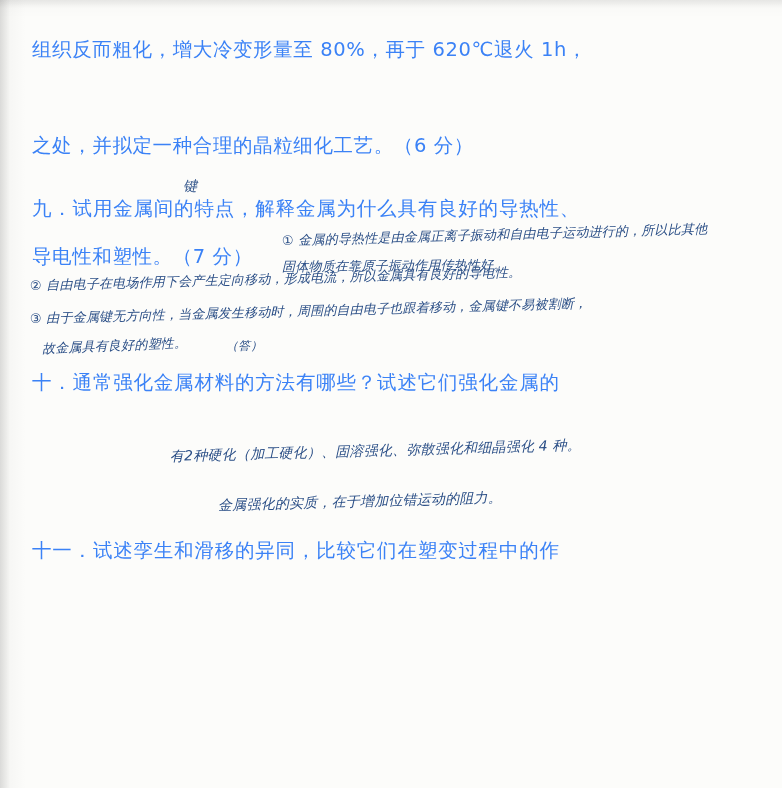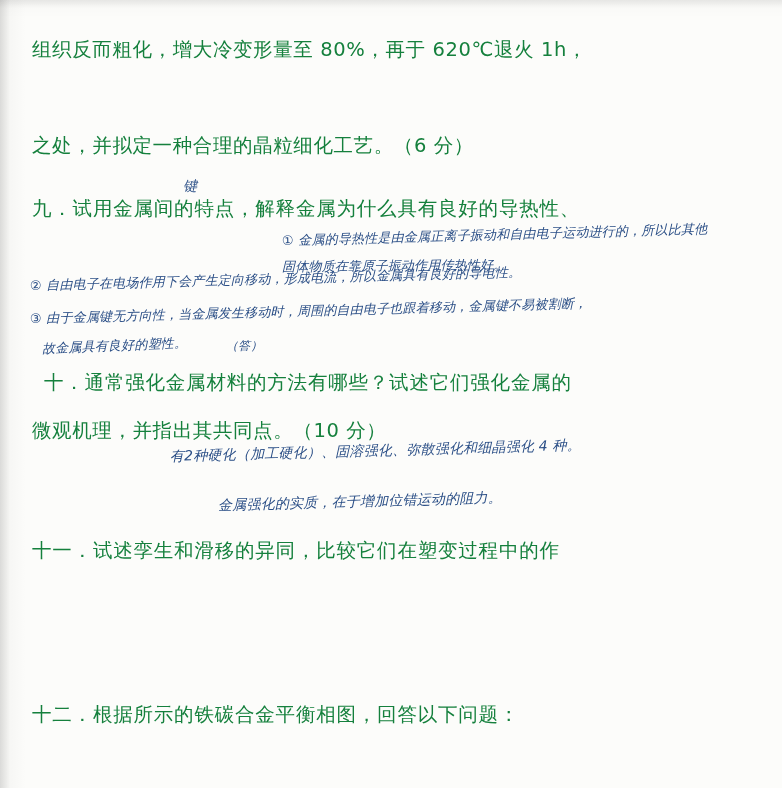--- a/index.html
+++ b/index.html
@@ -28,21 +28,21 @@
       linear-gradient(90deg, rgba(0,0,0,0.035) 0px, rgba(0,0,0,0.0) 26px),
       linear-gradient(180deg, rgba(0,0,0,0.02) 0px, rgba(0,0,0,0) 18px),
       #fcfcfa;
     pointer-events: none;
   }
   .printed {
     position: absolute;
     font-family: "DejaVu Sans", "Liberation Sans", sans-serif;
     font-size: 19.5px;
     line-height: 1.2;
-    color: #15803d;
+    color: #3b82f6;
     letter-spacing: 0.6px;
     white-space: nowrap;
   }
   .printed.indent-head {
     letter-spacing: 0.8px;
   }
   .hand {
     position: absolute;
     font-family: "DejaVu Sans", "Liberation Sans", sans-serif;
     color: #2f4f7a;
@@ -79,29 +79,28 @@
 <div class="page">
   <div class="paper-tint"></div>
 
   <div class="printed" style="left:32px; top:38px;">组织反而粗化，增大冷变形量至 80%，再于 620℃退火 1h，</div>
 
 
   <div class="printed" style="left:32px; top:134px;">之处，并拟定一种合理的晶粒细化工艺。（6 分）</div>
 
   <div class="printed indent-head" style="left:32px; top:197px;text-align:center;">九．试用金属间的特点，解释金属为什么具有良好的导热性、</div>
 
+  <div class="printed" style="left:32px; top:245px;">导电性和塑性。（7 分）</div>
 
-  <div class="printed indent-head" style="left:44px; top:371px;text-align:right;">十．通常强化金属材料的方法有哪些？试述它们强化金属的</div>
+  <div class="printed indent-head" style="left:32px; top:371px;text-align:right;">十．通常强化金属材料的方法有哪些？试述它们强化金属的</div>
 
-  <div class="printed" style="left:32px; top:419px;">微观机理，并指出其共同点。（10 分）</div>
 
   <div class="printed indent-head" style="left:32px; top:539px;">十一．试述孪生和滑移的异同，比较它们在塑变过程中的作</div>
 
 
-  <div class="printed indent-head" style="left:32px; top:703px;">十二．根据所示的铁碳合金平衡相图，回答以下问题：</div>
 
   <div class="hand blue s14 rot-2" style="left:183px; top:178px;">键</div>
 
   <div class="hand blue s13 rot-1" style="left:282px; top:232px;">① 金属的导热性是由金属正离子振动和自由电子运动进行的，所以比其他</div>
 
   <div class="hand blue s13 rot-0" style="left:282px; top:258px;">固体物质在靠原子振动作用传热性好。</div>
 
   <div class="hand blue s13 rot-1" style="left:30px; top:277px;">② 自由电子在电场作用下会产生定向移动，形成电流，所以金属具有良好的导电性。</div>
 
   <div class="hand blue s13 rot-1" style="left:30px; top:310px;">③ 由于金属键无方向性，当金属发生移动时，周围的自由电子也跟着移动，金属键不易被割断，</div>

